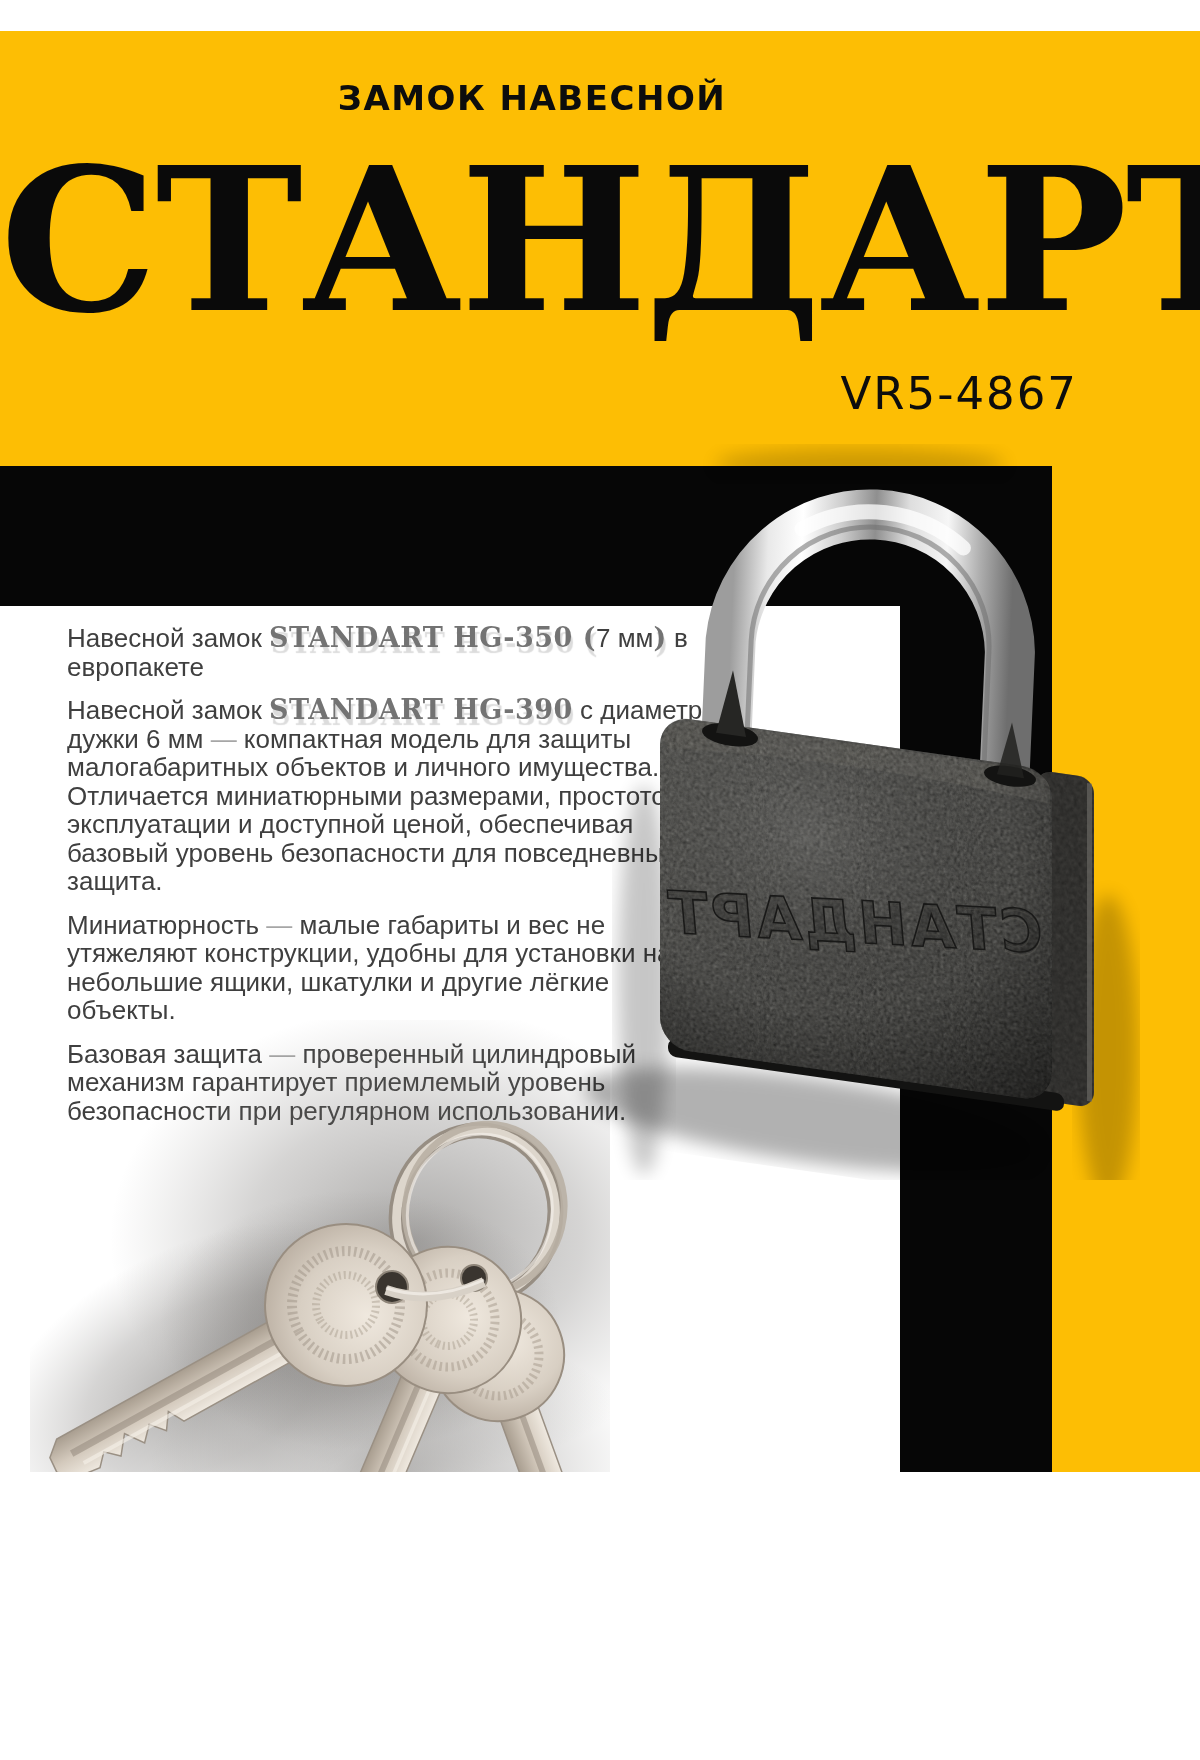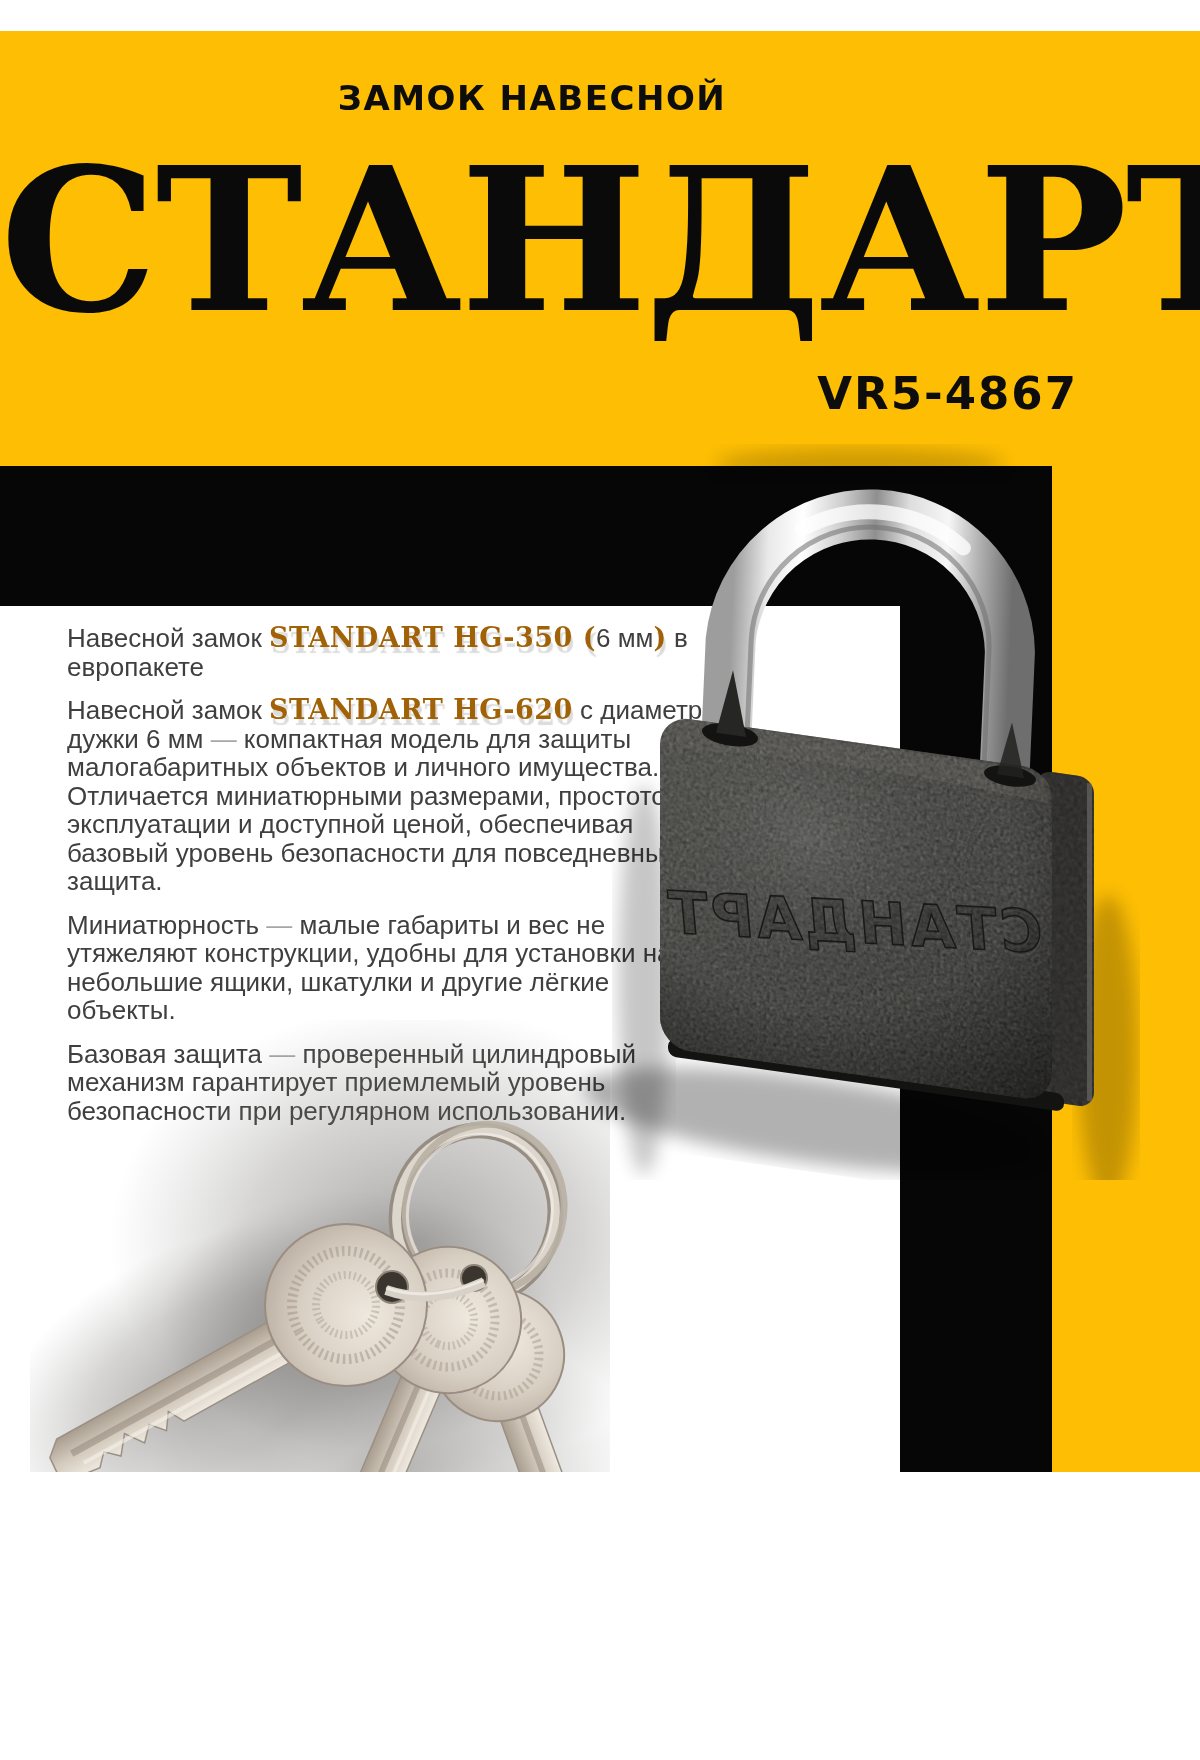--- a/index.html
+++ b/index.html
@@ -13,28 +13,28 @@
   .black-bar{position:absolute;left:900px;top:606px;width:152px;height:1121px;background:#060606;}
 
   
   .eyebrow{position:absolute;left:0;top:81px;width:1064px;text-align:center;
            font-family:"DejaVu Sans","Liberation Sans",sans-serif;font-weight:bold;
            font-size:34px;letter-spacing:1.5px;color:#0d0d0d;line-height:1;}
   .brand{position:absolute;left:0;top:142px;width:1200px;text-align:center;
          font-family:"DejaVu Serif","Liberation Serif",serif;font-weight:bold;
          font-size:198px;letter-spacing:-2px;line-height:1;color:#0a0a0a;white-space:nowrap;}
   .model{position:absolute;top:371px;right:122px;
-         font-family:"DejaVu Sans","Liberation Sans",sans-serif;font-weight:bold;
+         font-family:"DejaVu Sans","Liberation Sans",sans-serif;font-weight:normal;
          font-size:45px;letter-spacing:2px;color:#0d0d0d;line-height:1;}
 
   
   .desc{position:absolute;left:67px;top:624px;width:830px;
         font-size:26px;line-height:28.5px;color:#3f3f3f;}
   .desc p{margin:0 0 15px;white-space:pre-line;}
-  .serif{font-family:"DejaVu Serif","Liberation Serif",serif;font-weight:bold;color:#a16207;
+  .serif{font-family:"DejaVu Serif","Liberation Serif",serif;font-weight:bold;color:#737373;
          font-size:27px;letter-spacing:0.5px;text-shadow:2px 6px 1px rgba(40,40,40,0.16);}
   .dash{color:#a6a6a6;}
 
   .photo{position:absolute;}
   .padlock-svg{left:560px;top:420px;width:580px;height:760px;}
   .keys-svg{left:30px;top:1020px;width:580px;height:660px;}
 </style>
 </head>
 <body>
 
@@ -43,23 +43,23 @@
   <div class="yellow-header"></div>
   <div class="yellow-col"></div>
   <div class="black-band"></div>
   <div class="black-bar"></div>
 
   <div class="eyebrow">ЗАМОК НАВЕСНОЙ</div>
   <div class="brand">СТАНДАРТ</div>
   <div class="model">VR5-4867</div>
 
   <div class="desc">
-    <p><span>Навесной замок </span><span class="serif">STANDART HG-350 (</span><span>6 мм</span><span class="serif">)</span><span> в
+    <p><span>Навесной замок </span><span class="serif">STANDART HG-350 (</span><span>7 мм</span><span class="serif">)</span><span> в
 европакете</span></p>
-    <p><span>Навесной замок </span><span class="serif">STANDART HG-620</span><span> с диаметром
+    <p><span>Навесной замок </span><span class="serif">STANDART HG-390</span><span> с диаметром
 дужки 6 мм </span><span class="dash">—</span><span> компактная модель для защиты
 малогабаритных объектов и личного имущества.
 Отличается миниатюрными размерами, простотой
 эксплуатации и доступной ценой, обеспечивая
 базовый уровень безопасности для повседневных
 защита.</span></p>
     <p><span>Миниатюрность </span><span class="dash">—</span><span> малые габариты и вес не
 утяжеляют конструкции, удобны для установки на
 небольшие ящики, шкатулки и другие лёгкие
 объекты.</span></p>

